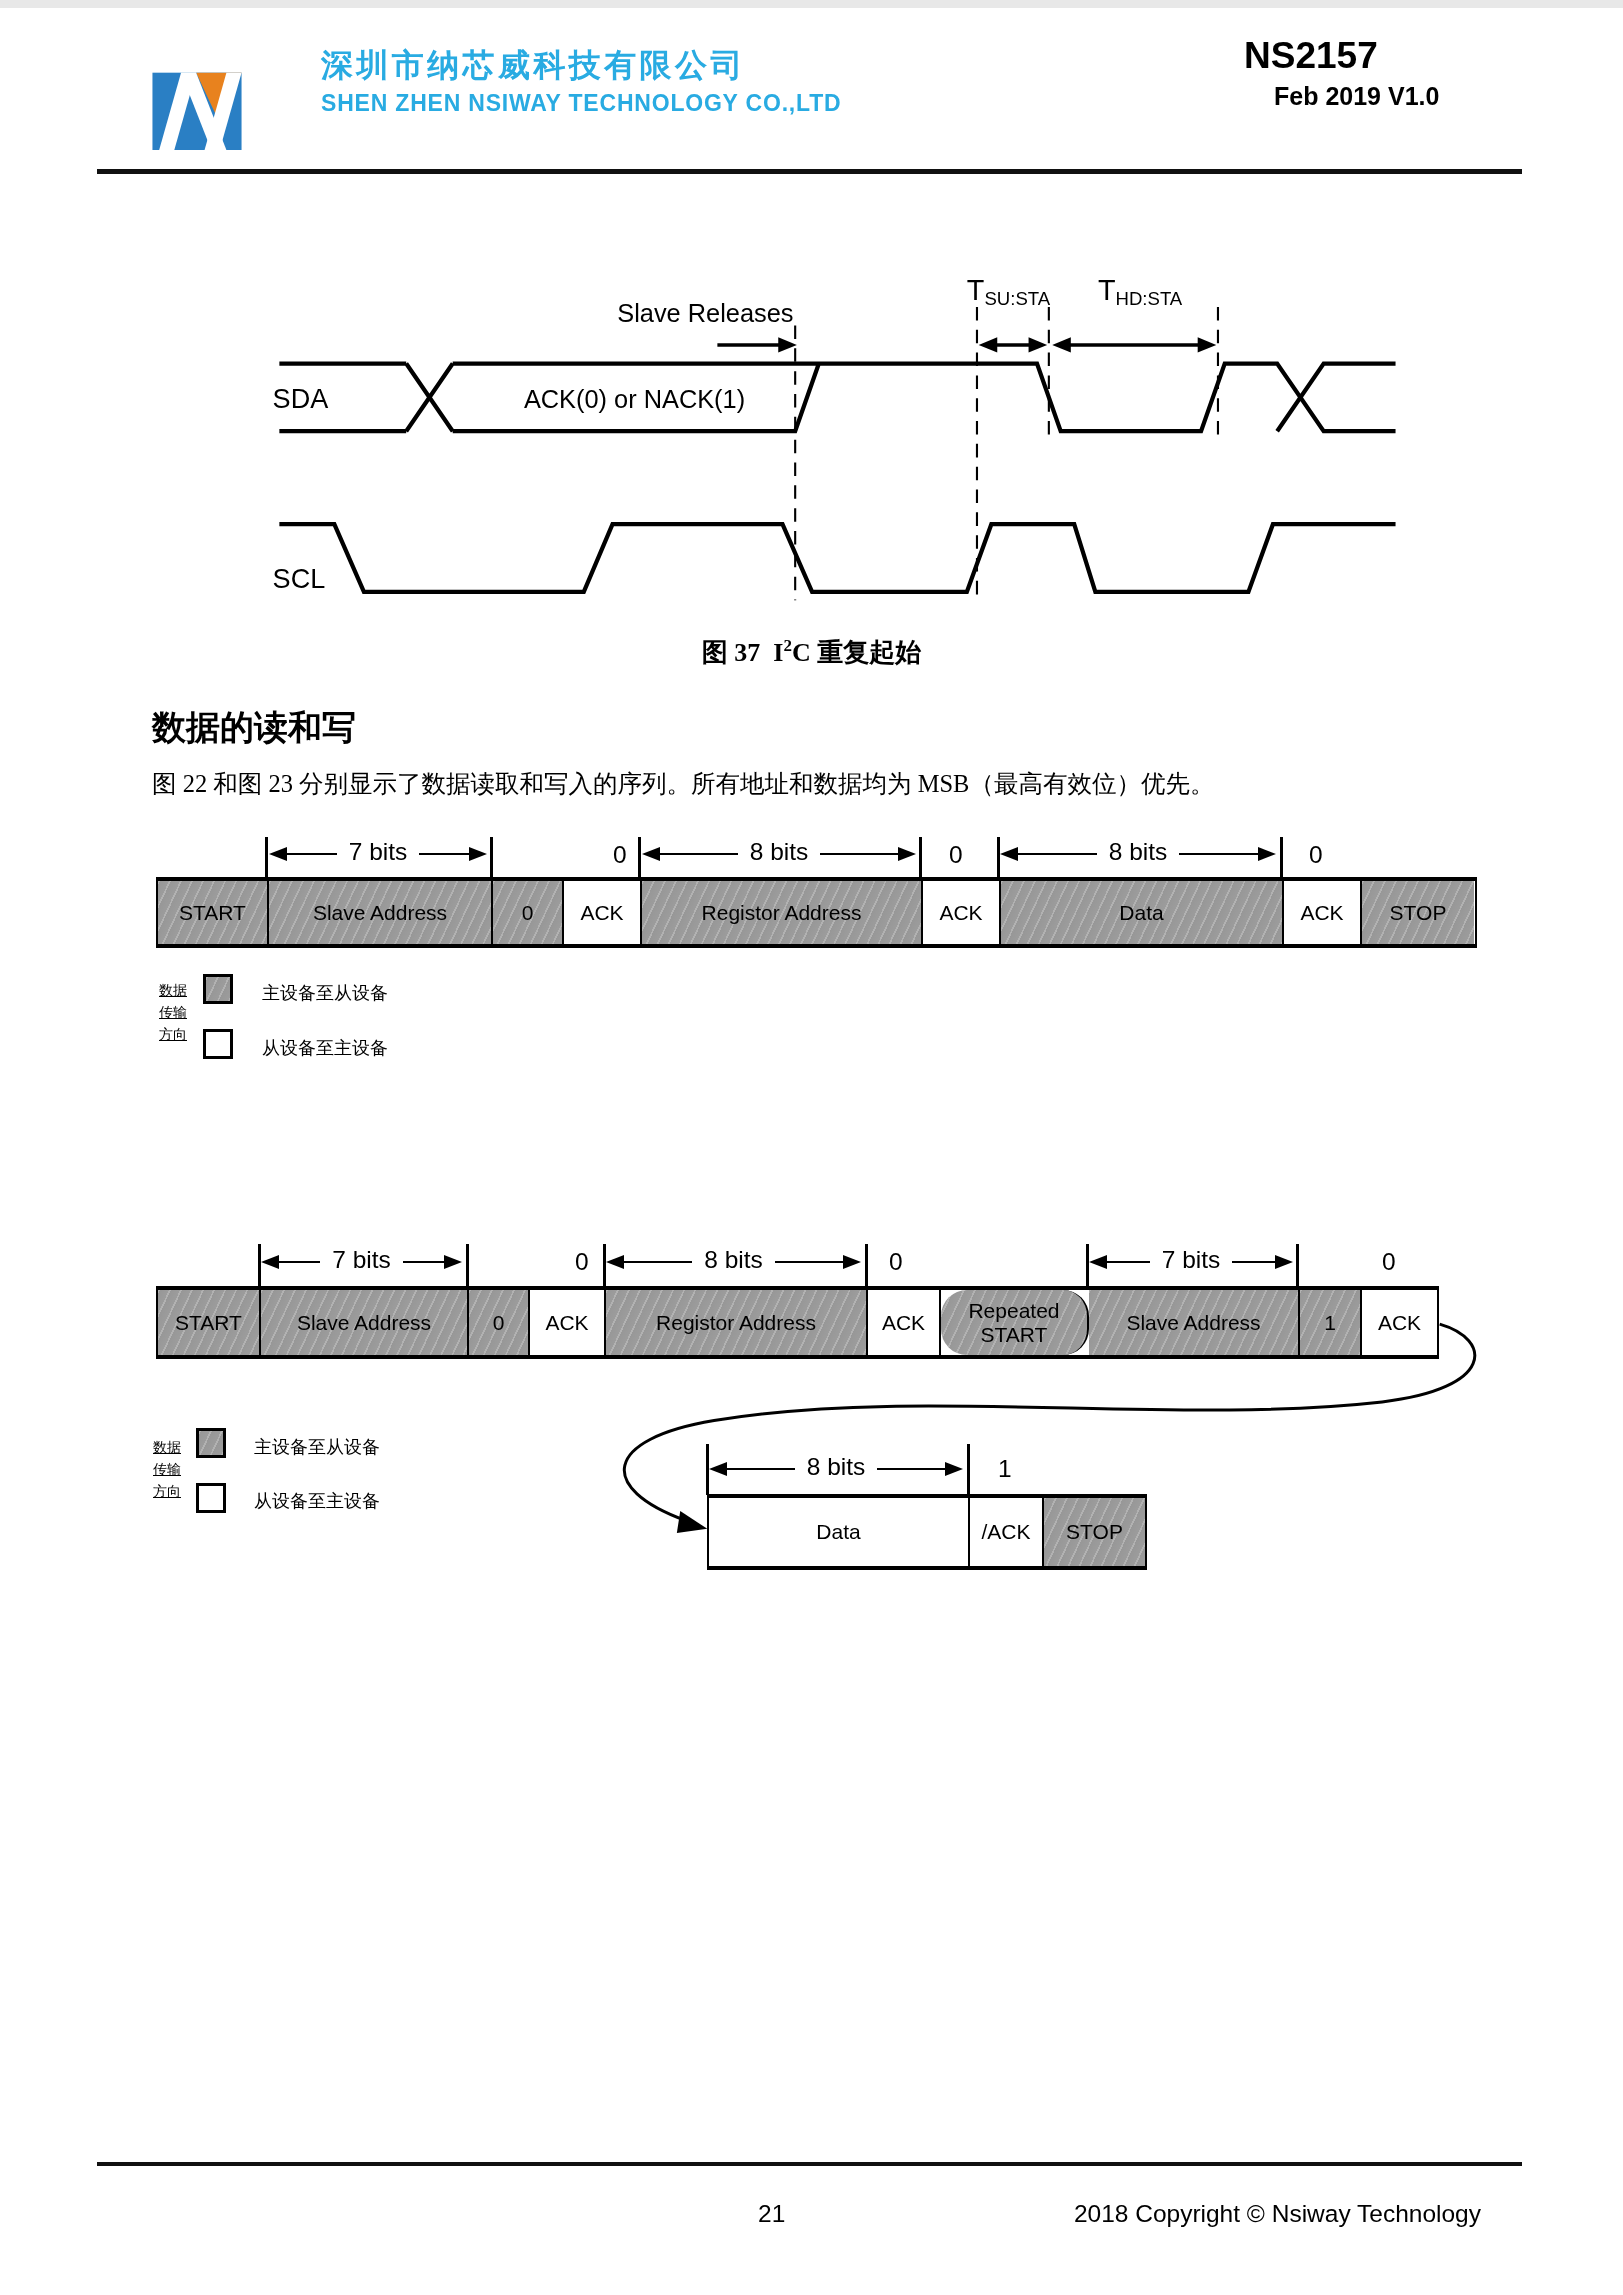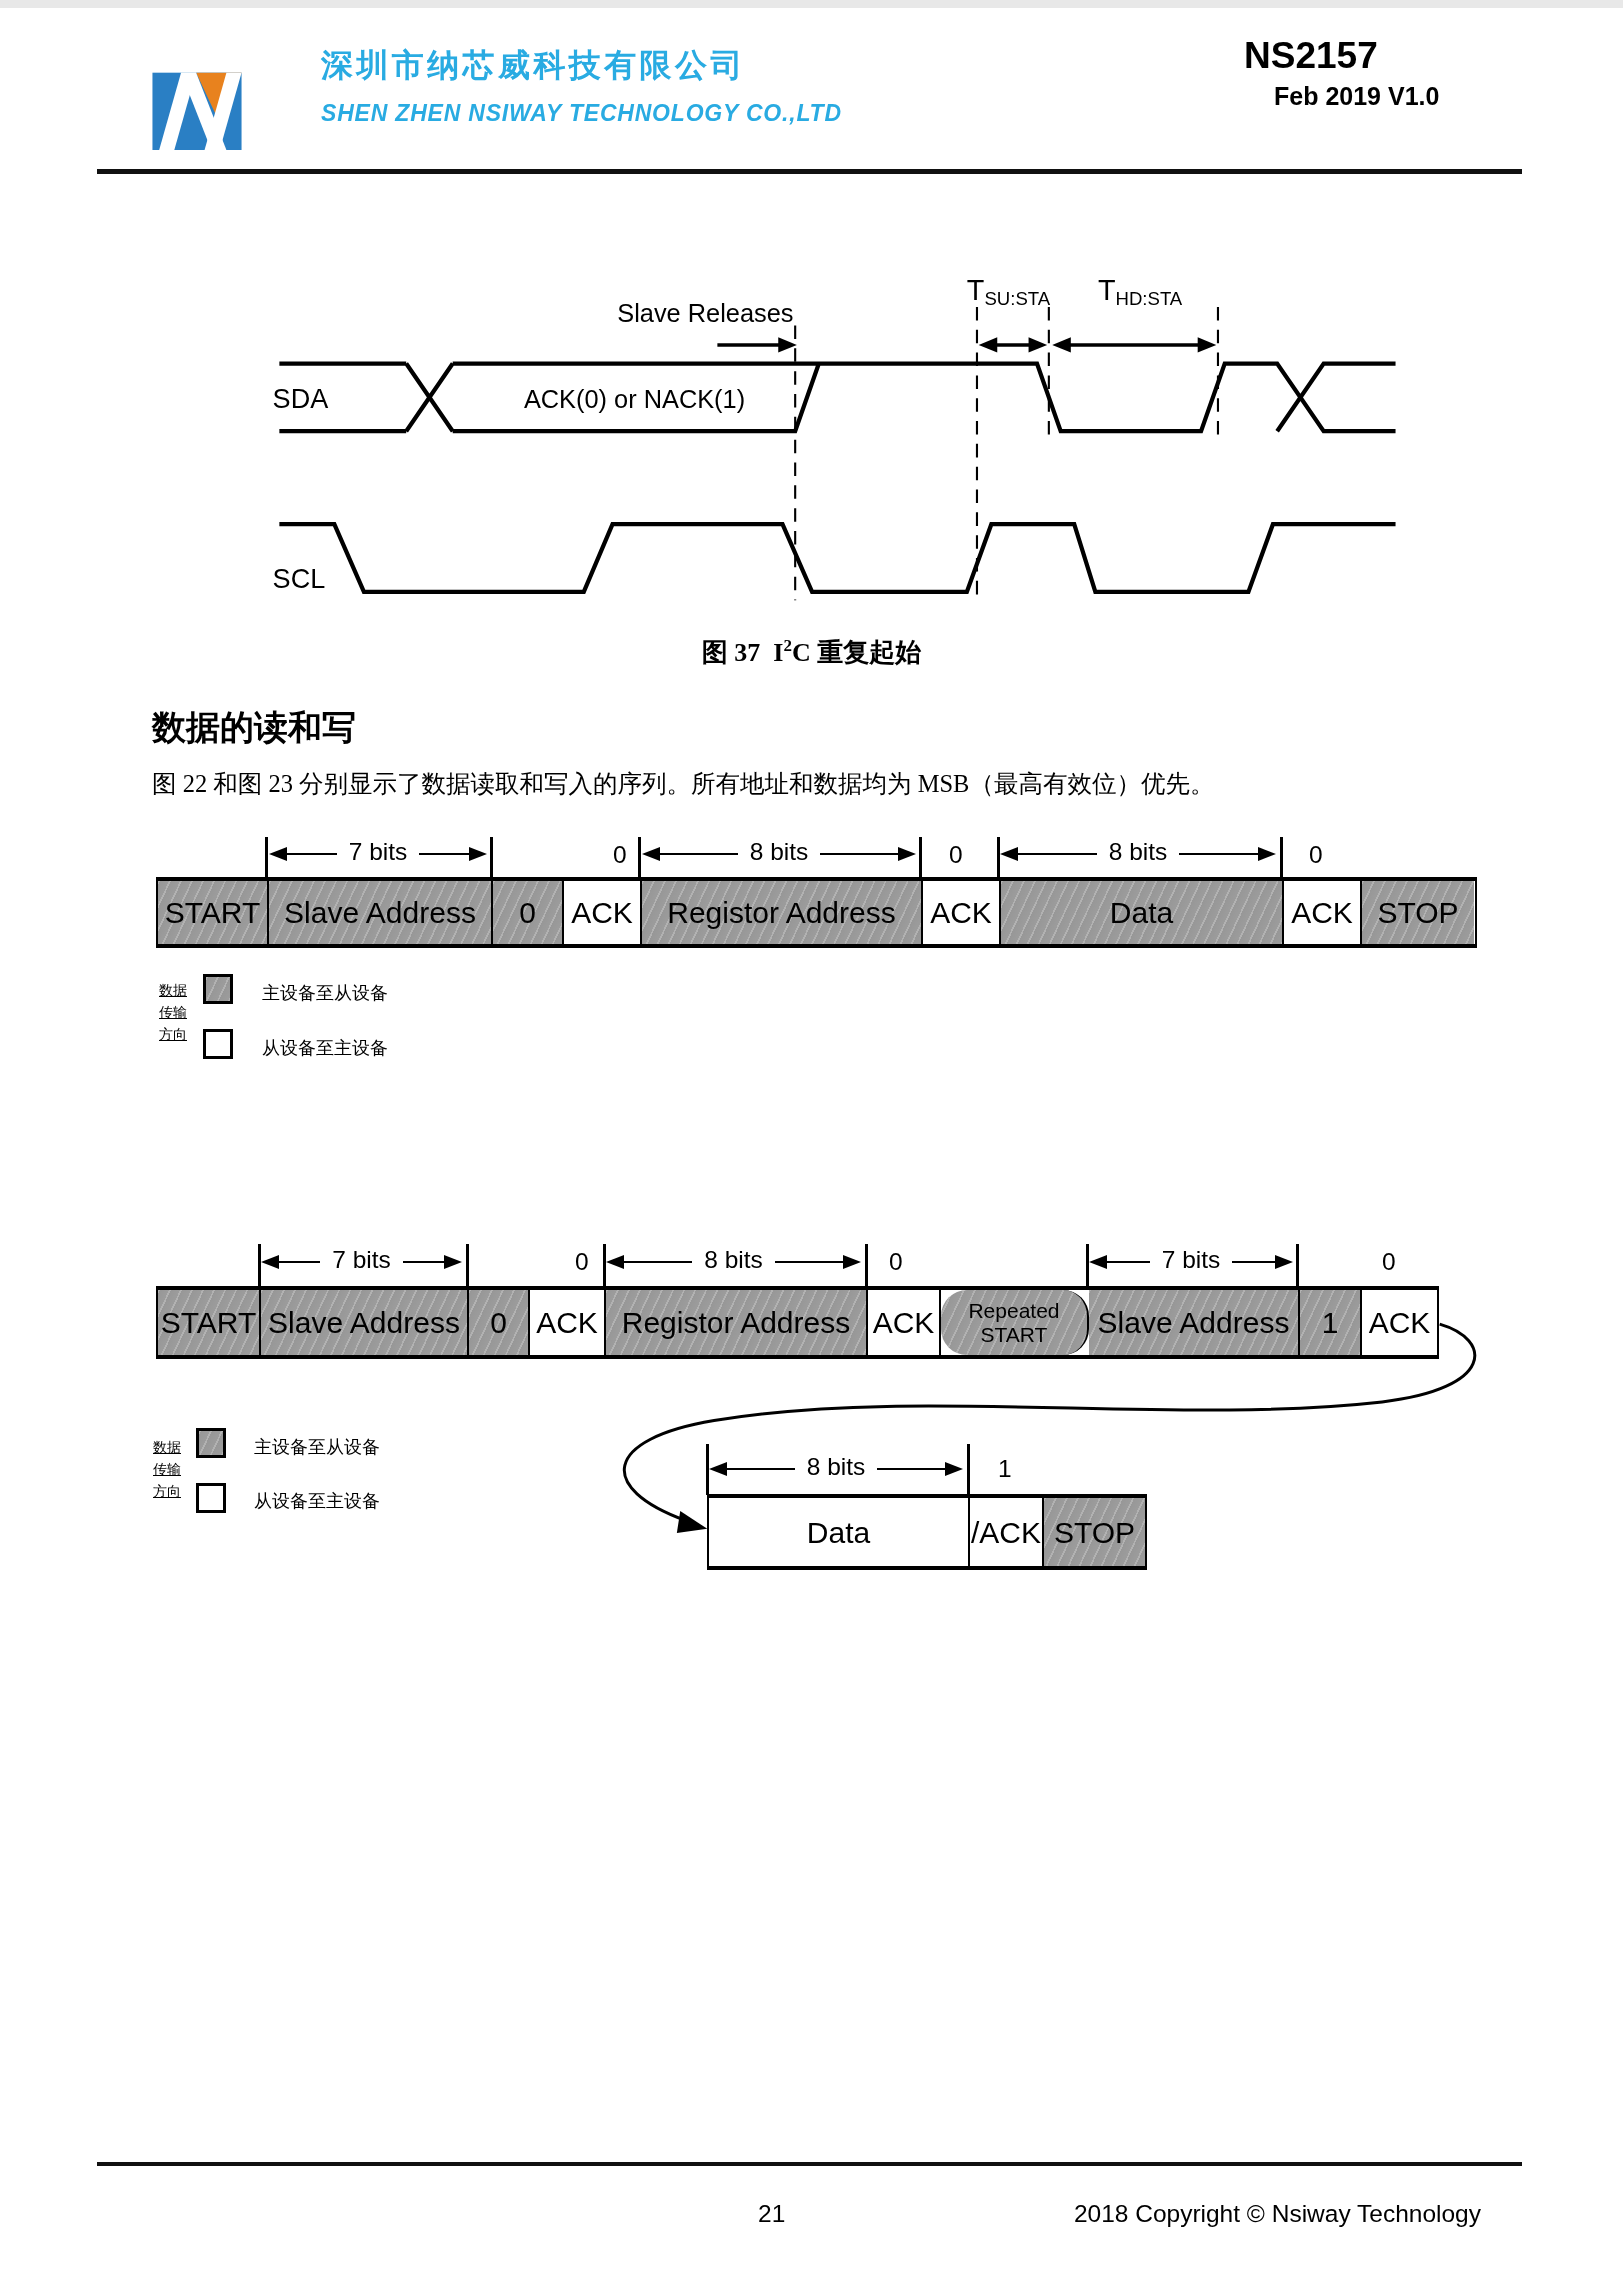--- a/index.html
+++ b/index.html
@@ -23,21 +23,21 @@
   .cnserif { font-family:"Liberation Serif","DejaVu Serif",serif; }
   .h-sect  { font-size:34px; font-weight:bold; }
   .body-p  { font-size:24.5px; line-height:1.5; }
   .caption { width:1623px; text-align:center; font-size:26px; font-weight:bold; }
   .caption sup { font-size:17px; vertical-align:super; }
 
   
   .bitrow { position:absolute; display:flex; border:2.5px solid #000;
             border-top-width:4.2px; border-bottom-width:4.2px; background:#fff; }
   .cell   { border-right:2.5px solid #000; display:flex; align-items:center; justify-content:center;
-            font-size:30px; text-align:center; line-height:1.1; }
+            font-size:21px; text-align:center; line-height:1.1; }
   .cell:last-child { border-right:none; }
   .cell.small { font-size:21px; }
   .gray  { background-color:#9c9c9c;
            background-image:repeating-linear-gradient(115deg, rgba(255,255,255,0.22) 0px,
              rgba(255,255,255,0.22) 1.7px, rgba(0,0,0,0.03) 1.7px, rgba(0,0,0,0.00) 10px); }
   .white { background:#fff; }
 
   .tick { position:absolute; width:2.5px; background:#000; }
   .bitspan { position:absolute; display:flex; align-items:center; height:20px; }
   .ah { width:0; height:0; }
@@ -61,21 +61,21 @@
 
   <svg class="abs" style="left:152px;top:63px;" width="90" height="79" viewBox="0 0 106 94">
     <rect x="0" y="2" width="106" height="92" fill="#2a7fc4"></rect>
     <polygon points="52,2 106,2 80,62" fill="#e8821e"></polygon>
     <polygon points="8,94 34,2 52,2 26,94" fill="#ffffff"></polygon>
     <polygon points="34,2 52,2 88,94 70,94" fill="#ffffff"></polygon>
     <polygon points="62,94 88,2 106,2 80,94" fill="#ffffff"></polygon>
   </svg>
 
   <div class="abs company-cn" style="left:321px;top:36px;">深圳市纳芯威科技有限公司</div>
-  <div class="abs company-en" style="left:321px;top:92px;font-style:italic;">SHEN ZHEN NSIWAY  TECHNOLOGY CO.,LTD</div>
+  <div class="abs company-en" style="left:321px;top:82px;">SHEN ZHEN NSIWAY  TECHNOLOGY CO.,LTD</div>
 
   <div class="abs part-no" style="left:1244px;top:29px;">NS2157</div>
   <div class="abs part-rev" style="left:1274px;top:74px;">Feb 2019 V1.0</div>
 
   <div class="abs rule" style="left:97px;top:161px;width:1425px;height:5px;"></div>
 
   <svg class="abs" style="left:254px;top:216px;" width="1150" height="389" viewBox="0 0 1360 460">
 
     <text x="638" y="116" font-size="30" text-anchor="end" font-family="Liberation Sans, sans-serif">Slave Releases</text>
     <text x="843" y="90" font-family="Liberation Sans, sans-serif"><tspan font-size="34">T</tspan><tspan font-size="22" dy="6">SU:STA</tspan></text>

